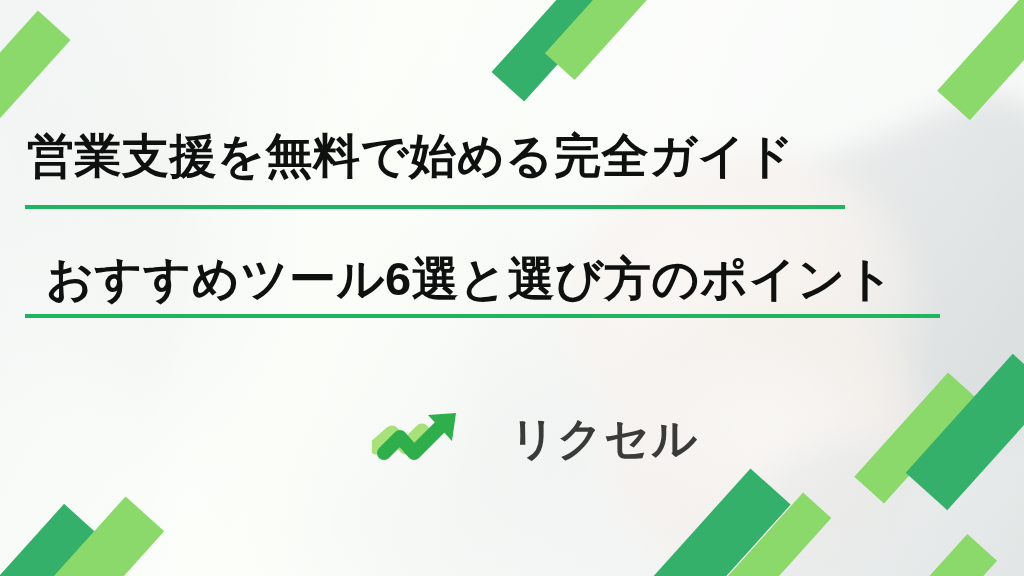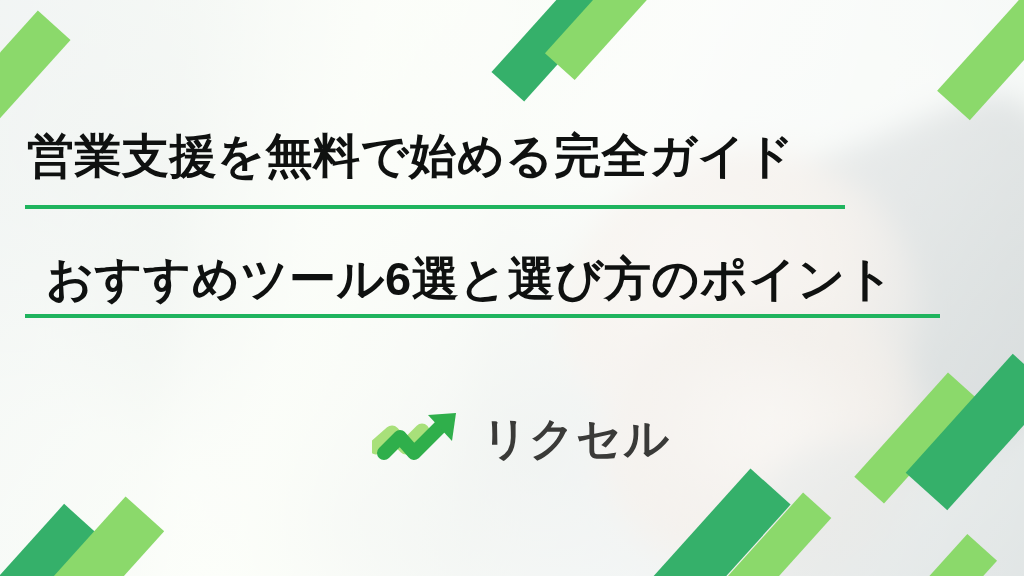--- a/index.html
+++ b/index.html
@@ -138,20 +138,21 @@
   }
   .logo-mark { width: 96px; height: 62px; flex: 0 0 auto; }
   .logo-text {
     font-family: "DejaVu Sans", "Liberation Sans", sans-serif;
     font-weight: 700;
     font-size: 45px;
     color: #3a3a38;
     letter-spacing: 1px;
     line-height: 1;
     white-space: nowrap;
+    margin-left: 28px;
   }
 </style>
 </head>
 <body>
 
 <div id="canvas">
 
   <div class="photo-layer">
     <div class="ph ph-bg"></div>
     <div class="ph ph-blob2"></div>

